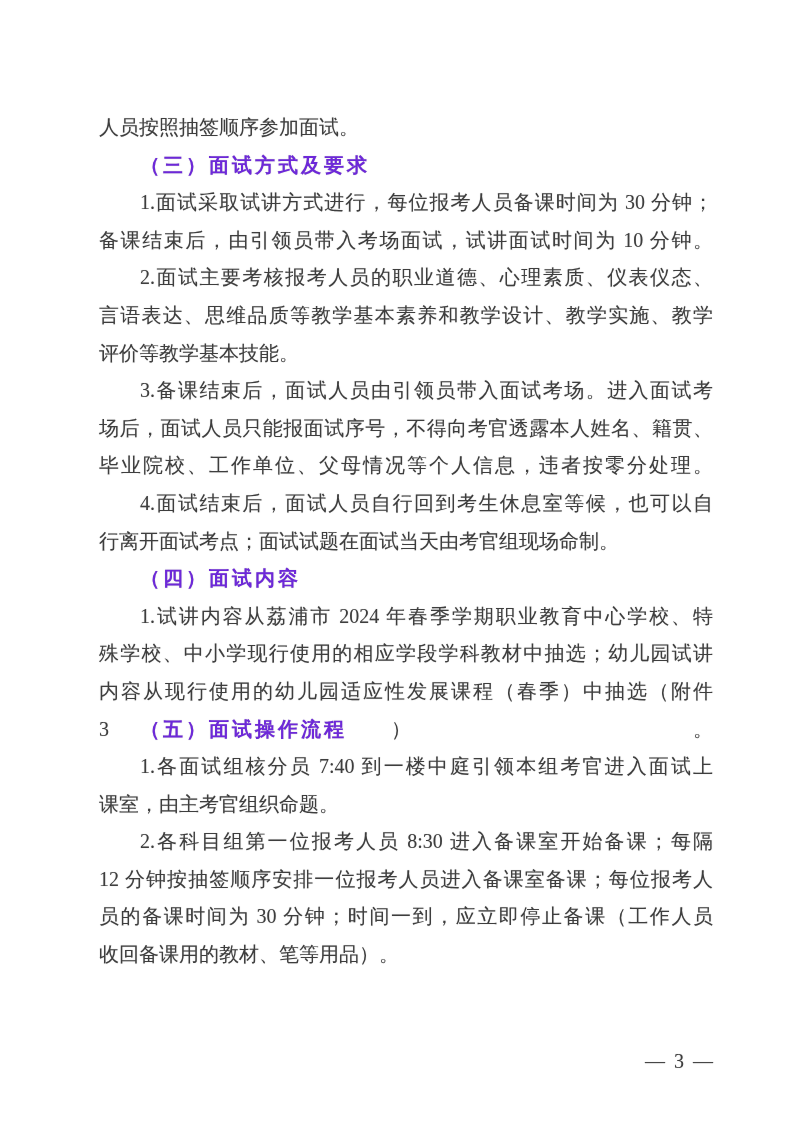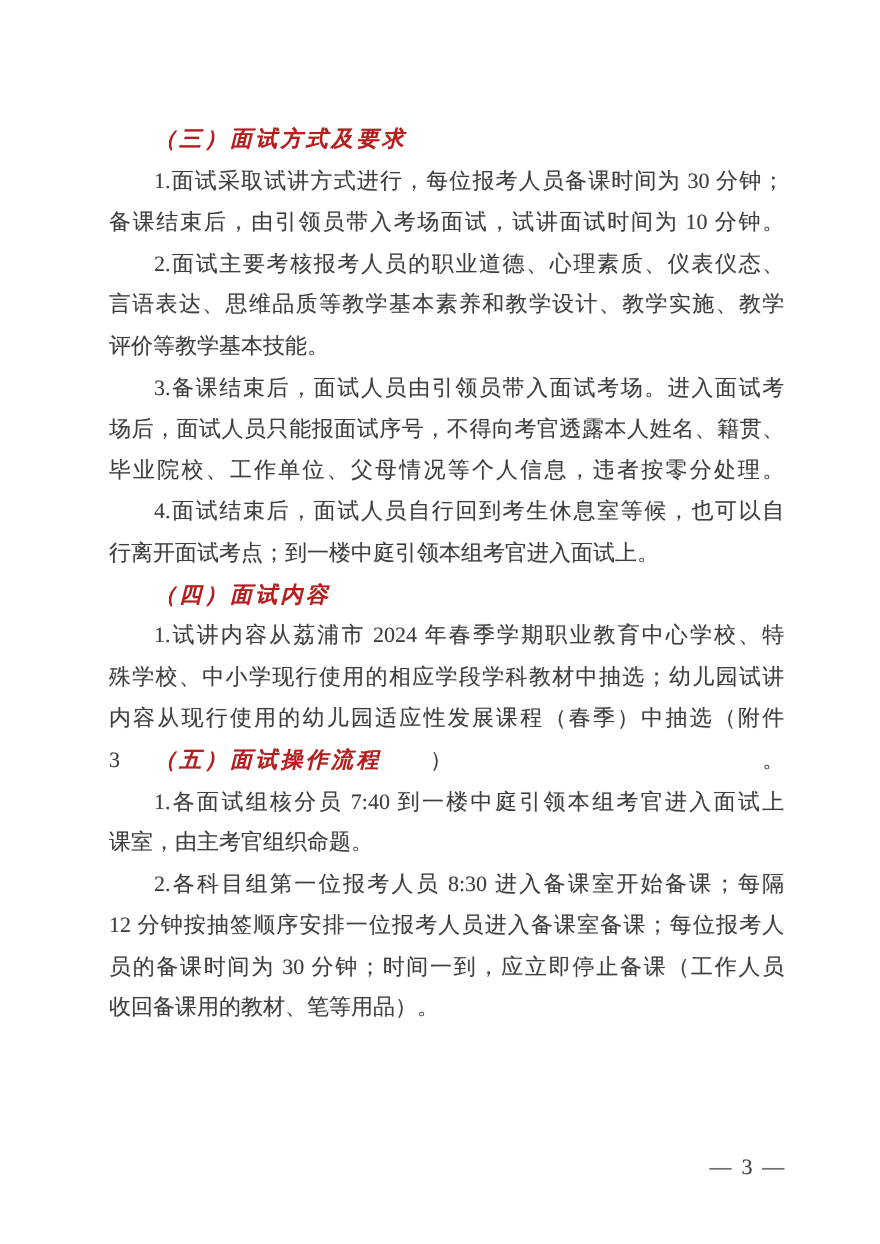--- a/index.html
+++ b/index.html
@@ -37,50 +37,50 @@
     white-space: normal;
     text-align: justify;
     text-align-last: justify;
   }
   .line.indent {
     text-indent: 41px;
   }
   .line.heading {
     font-weight: bold;
     letter-spacing: 3px;
-    color: #b91c1c;
-    font-style: italic;
+    color: #6d28d9;
   }
   .page-number {
     position: absolute;
     top: 1046px;
     right: 85px;
     font-size: 20px;
     line-height: 30px;
     color: #3e3e3e;
     letter-spacing: 2px;
     text-shadow: 0 0 1px rgba(70,70,70,0.35);
   }
 </style>
 </head>
 <body>
 
 <div class="page">
   <div class="lines">
+      <div class="line">人员按照抽签顺序参加面试。</div>
       <div class="line heading indent">（三）面试方式及要求</div>
       <div class="line indent justify">1.面试采取试讲方式进行，每位报考人员备课时间为 30 分钟；</div>
       <div class="line justify">备课结束后，由引领员带入考场面试，试讲面试时间为 10 分钟。</div>
       <div class="line indent justify">2.面试主要考核报考人员的职业道德、心理素质、仪表仪态、</div>
       <div class="line justify">言语表达、思维品质等教学基本素养和教学设计、教学实施、教学</div>
       <div class="line">评价等教学基本技能。</div>
       <div class="line indent justify">3.备课结束后，面试人员由引领员带入面试考场。进入面试考</div>
       <div class="line justify">场后，面试人员只能报面试序号，不得向考官透露本人姓名、籍贯、</div>
       <div class="line justify">毕业院校、工作单位、父母情况等个人信息，违者按零分处理。</div>
       <div class="line indent justify">4.面试结束后，面试人员自行回到考生休息室等候，也可以自</div>
-      <div class="line">行离开面试考点；到一楼中庭引领本组考官进入面试上。</div>
+      <div class="line">行离开面试考点；面试试题在面试当天由考官组现场命制。</div>
       <div class="line heading indent">（四）面试内容</div>
       <div class="line indent justify">1.试讲内容从荔浦市 2024 年春季学期职业教育中心学校、特</div>
       <div class="line justify">殊学校、中小学现行使用的相应学段学科教材中抽选；幼儿园试讲</div>
       <div class="line justify">内容从现行使用的幼儿园适应性发展课程（春季）中抽选（附件 3）。</div>
       <div class="line heading indent">（五）面试操作流程</div>
       <div class="line indent justify">1.各面试组核分员 7:40 到一楼中庭引领本组考官进入面试上</div>
       <div class="line">课室，由主考官组织命题。</div>
       <div class="line indent justify">2.各科目组第一位报考人员 8:30 进入备课室开始备课；每隔</div>
       <div class="line justify">12 分钟按抽签顺序安排一位报考人员进入备课室备课；每位报考人</div>
       <div class="line justify">员的备课时间为 30 分钟；时间一到，应立即停止备课（工作人员</div>

